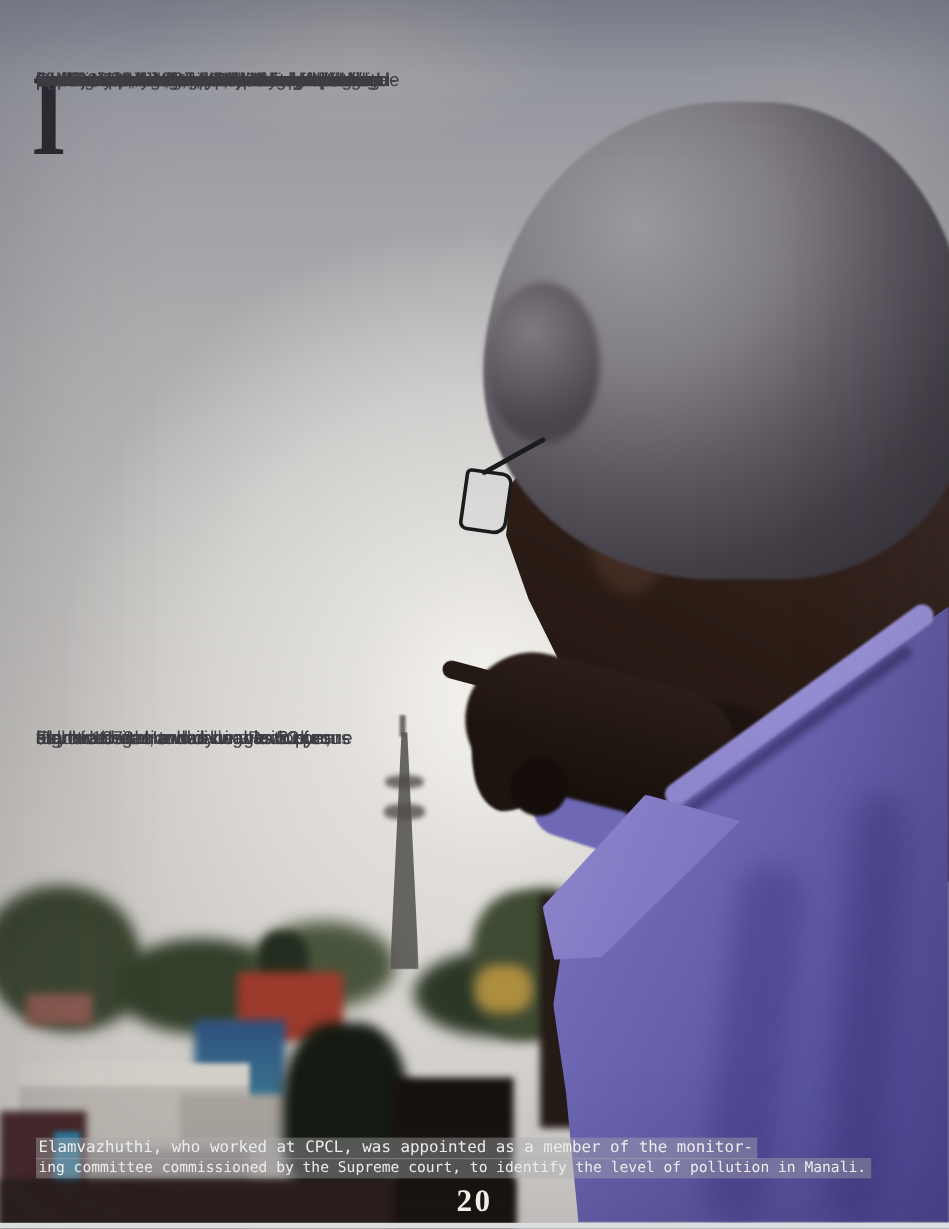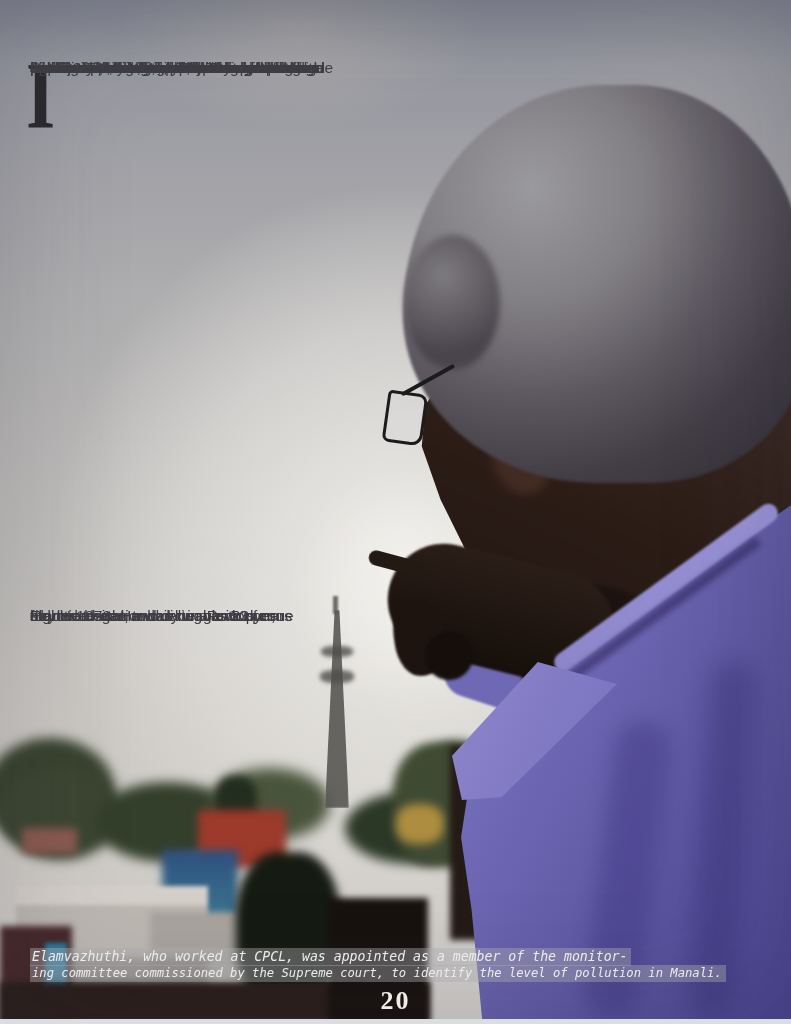--- a/index.html
+++ b/index.html
@@ -108,21 +108,21 @@
   .p2{left:30px;top:604px;width:292px;}
   .para .tline{position:relative;text-align:justify;text-align-last:justify;white-space:nowrap;}
   .para .tline:last-child{text-align-last:left;}
   .p1 .tline:nth-child(-n+3){margin-left:27px;}
 
   .caption{left:0;top:0;width:791px;height:1024px;pointer-events:none;
     font-family:"DejaVu Sans Mono",monospace;color:#ececec;}
   .cap-line{left:30px;white-space:nowrap;}
   .cap1{top:948px;font-size:13.2px;}
   .cap2{top:965px;font-size:12.2px;}
-  .cap-line span{position:relative;background:rgba(172,172,176,.42);padding:1px 4px 2px 2px;font-style:italic;}
+  .cap-line span{position:relative;background:rgba(172,172,176,.42);padding:1px 4px 2px 2px;}
 
   .pagenum{left:0;top:986px;width:791px;text-align:center;
     font-family:"Liberation Serif",serif;font-weight:700;font-size:26px;letter-spacing:2px;color:#f2eee5;}
   .bottom-strip{left:0;top:1019px;width:791px;height:5px;background:#dbdee0;}
 </style>
 </head>
 <body>
 
 <div id="stage">
 

